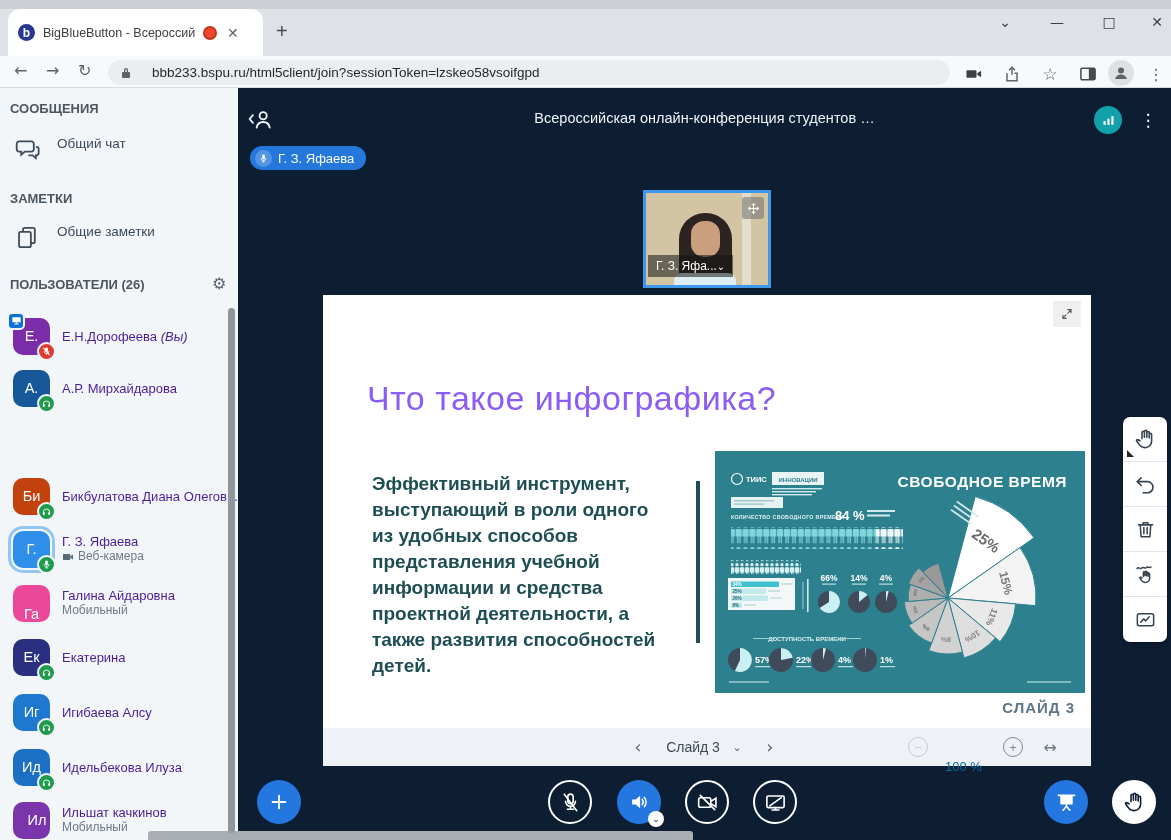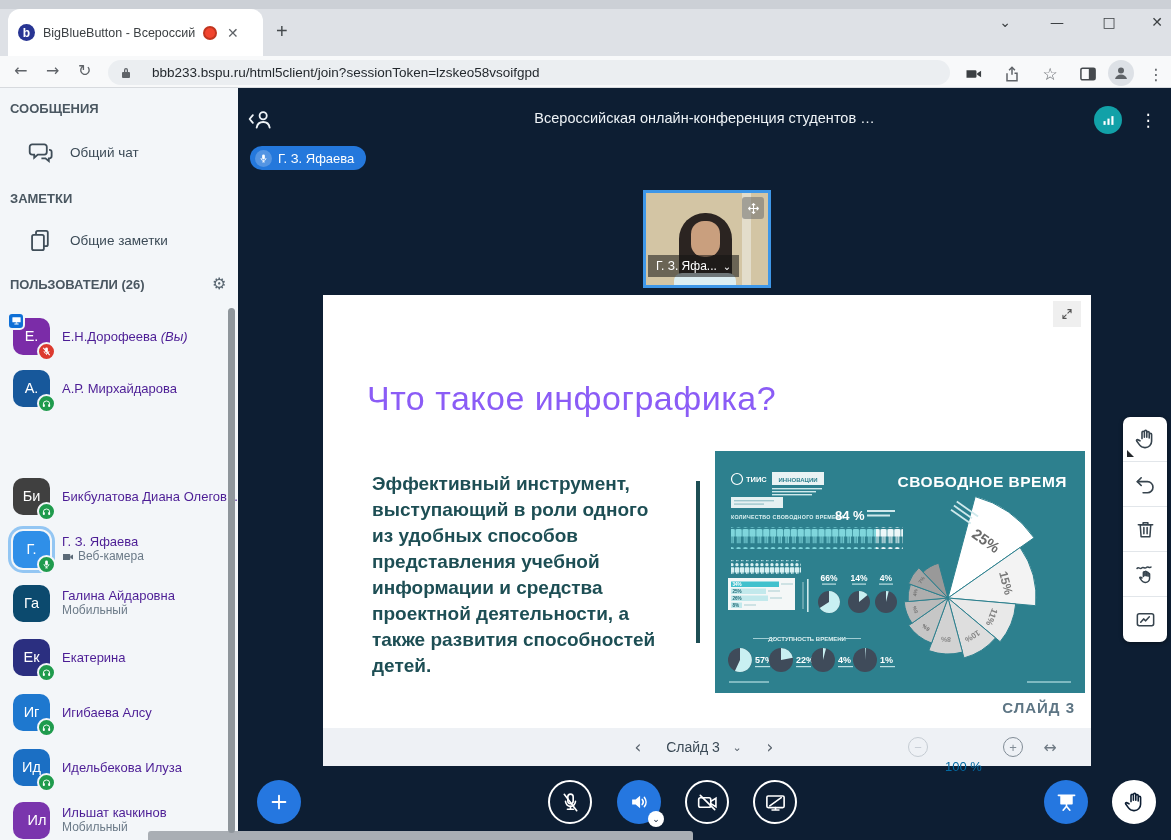--- a/index.html
+++ b/index.html
@@ -20,21 +20,21 @@
   .toolbar{position:absolute;left:0;top:56px;width:100%;height:32px;background:#f8f9fa;border-bottom:1px solid #d7dade}
   .nav-glyph{position:absolute;top:61px;font-size:16px;color:#5f6368;font-family:"DejaVu Sans",sans-serif}
   .omnibox{position:absolute;left:108px;top:60px;width:842px;height:25px;border-radius:13px;background:#ebeef1;display:flex;align-items:center;padding:0 12px;gap:20px}
   .url{font-size:13.5px;color:#24292e;white-space:nowrap;overflow:hidden}
   .tb-icon{position:absolute;top:62px;width:24px;height:24px;display:flex;align-items:center;justify-content:center}
   .tb-avatar{position:absolute;left:1108px;top:60px;width:26px;height:26px;border-radius:50%;background:#dde1e6;display:flex;align-items:center;justify-content:center}
 
   
   .sidebar{position:absolute;left:0;top:88px;width:238px;height:752px;background:#f3f6f9;overflow:hidden}
   .sec-head{position:absolute;left:10px;font-size:13px;font-weight:bold;color:#4a5761}
-  .side-item{position:absolute;left:0;width:238px;height:32px;display:flex;align-items:center;gap:16px;padding-left:27px;cursor:default}
+  .side-item{position:absolute;left:0;width:238px;height:32px;display:flex;align-items:flex-start;gap:16px;padding-left:14px;cursor:default}
   .side-item .lbl{font-size:13.5px;color:#3b4a56}
   .gear{position:absolute;left:212px;top:186px;font-size:16px;color:#5a6772;font-family:"DejaVu Sans",sans-serif}
   .user-row{position:absolute;left:0;width:230px;height:46px;display:flex;align-items:center;gap:12px;padding-left:13px;z-index:30}
   .avatar{position:relative;width:37px;height:37px;border-radius:10px;color:#fff;display:flex;align-items:center;justify-content:center;font-size:14.5px;flex:0 0 auto}
   .avatar[data-active="true"]{box-shadow:0 0 0 2px #f3f6f9,0 0 0 5px #93c6f3}
   .badge{position:absolute;right:-6px;bottom:-6px;width:19px;height:19px;border-radius:50%;border:2px solid #f3f6f9;display:flex;align-items:center;justify-content:center}
   .badge[data-badge="muted"]{background:#dc3a2f}
   .badge[data-badge="listen"],.badge[data-badge="voice"]{background:#1f9b4d}
   .badge svg{display:none}
   .badge[data-badge="muted"] svg.i-muted{display:block}
@@ -60,21 +60,21 @@
   .speaker-pill .mic-circ{width:17px;height:17px;border-radius:50%;background:rgba(255,255,255,.22);display:flex;align-items:center;justify-content:center}
   .speaker-pill .nm{color:#fff;font-size:13px}
 
   
   .webcam{position:absolute;left:405px;top:102px;width:128px;height:98px;background:#d3c5a4;border:3px solid #3e97e8;overflow:hidden}
   .wc-strip{position:absolute;left:96px;top:0;width:9px;height:92px;background:#e3ddcb}
   .wc-hair{position:absolute;left:33px;top:20px;width:53px;height:72px;background:#2b2421;border-radius:26px 26px 6px 6px}
   .wc-face{position:absolute;left:45px;top:28px;width:29px;height:36px;background:#c99f7e;border-radius:13px}
   .wc-shirt{position:absolute;left:28px;top:80px;width:62px;height:14px;background:#dceef2;border-radius:8px 8px 0 0}
   .wc-expand{position:absolute;right:4px;top:4px;width:22px;height:22px;background:rgba(110,110,110,.55);border-radius:3px;display:flex;align-items:center;justify-content:center}
-  .wc-label{position:absolute;left:2px;bottom:8px;height:22px;background:rgba(20,20,20,.55);display:flex;align-items:center;gap:6px;padding:0 8px;color:#fff;font-size:12px}
+  .wc-label{position:absolute;left:2px;bottom:8px;height:22px;background:rgba(20,20,20,.55);display:flex;align-items:center;padding:0 8px;color:#fff;font-size:12px}
   .wc-label .chev{font-size:10px;font-family:"DejaVu Sans",sans-serif}
 
   
   .slide{position:absolute;left:85px;top:207px;width:768px;height:433px;background:#fff}
   .slide-expand{position:absolute;right:10px;top:6px;width:28px;height:26px;background:#efefef;display:flex;align-items:center;justify-content:center}
   .slide-title{position:absolute;left:44px;top:84px;font-size:34px;color:#8b5cf6;letter-spacing:.5px}
   .slide-body{position:absolute;left:49px;top:176px;width:300px;font-size:19px;font-weight:bold;color:#1d4e54;line-height:1.37}
   .slide-divider{position:absolute;left:373px;top:186px;width:4px;height:162px;background:#1d4e54}
   .slide-corner{position:absolute;right:16px;top:404px;font-size:15px;font-weight:600;color:#5d7584;letter-spacing:1px}
   .navbar{position:absolute;left:85px;top:640px;width:768px;height:38px;background:#eef1f5;display:block}
@@ -228,21 +228,21 @@
 
         </span>
       </div>
       <div class="u-col">
           <div class="u-name"><span>А.Р. Мирхайдарова</span></div>
         </div>
     </div>
 
 
     <div class="user-row" style="top:385px">
-      <div class="avatar" data-active="false" style="background: #404040;">
+      <div class="avatar" data-active="false" style="background: #c2410c;">
         <span>Би</span>
         <span class="badge" data-badge="listen">
 
           <svg class="i-listen" width="11" height="11" viewBox="0 0 24 24">
               <path d="M5 13.5a7 7 0 0 1 14 0" fill="none" stroke="#fff" stroke-width="2"></path>
               <rect x="4" y="13" width="4.4" height="6.5" rx="2" fill="#fff"></rect>
               <rect x="15.6" y="13" width="4.4" height="6.5" rx="2" fill="#fff"></rect>
             </svg>
 
         </span>
@@ -267,21 +267,21 @@
       </div>
       <div class="u-col">
         <div class="u-name"><span>Г. З. Яфаева</span></div>
         <div class="u-sub"><span class="subcam" data-show="true"><svg width="12" height="10" viewBox="0 0 24 20">
                 <path fill="#5b6a77" d="M2 4h13a1.5 1.5 0 0 1 1.5 1.5v9A1.5 1.5 0 0 1 15 16H2zM17 8l5-3v10l-5-3z"></path>
               </svg></span><span>Веб-камера</span></div>
       </div>
     </div>
 
     <div class="user-row" style="top:492px">
-      <div class="avatar" data-active="false" style="background: #0c4a6e;">
+      <div class="avatar" data-active="false" style="background: #ec4899; align-items: flex-end;">
         <span>Га</span>
 
       </div>
       <div class="u-col">
         <div class="u-name"><span>Галина Айдаровна</span></div>
         <div class="u-sub"><span>Мобильный</span></div>
       </div>
     </div>
 
     <div class="user-row" style="top:546px">

